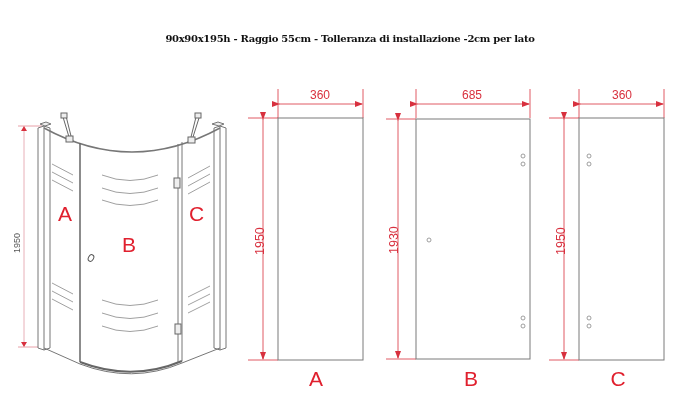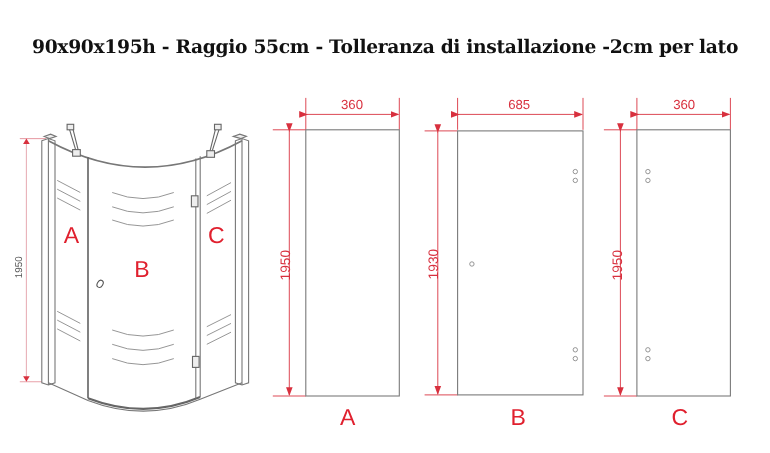--- a/index.html
+++ b/index.html
@@ -1,20 +1,20 @@
 <!DOCTYPE html>
 <html><head>
 <meta charset="utf-8">
 <style>
   html, body { margin: 0; padding: 0; background: #ffffff; }
   body { width: 700px; height: 412px; position: relative; overflow: hidden; }
   .title {
     position: absolute; left: 0; top: 33px; width: 700px; text-align: center;
     font-family: "DejaVu Serif", "Liberation Serif", serif; font-weight: bold;
-    font-size: 17px; color: #111; letter-spacing: -0.3px;
+    font-size: 10px; color: #111; letter-spacing: -0.3px;
   }
   svg { position: absolute; left: 0; top: 0; }
   .dim { font-family: "Liberation Sans", "DejaVu Sans", sans-serif; font-size: 12px; fill: #d8303e; }
   .dimlg { font-family: "Liberation Sans", "DejaVu Sans", sans-serif; font-size: 12.5px; fill: #d8303e; }
   .lbl { font-family: "Liberation Sans", "DejaVu Sans", sans-serif; font-size: 21px; fill: #e0202e; }
   .smalldim { font-family: "Liberation Sans", "DejaVu Sans", sans-serif; font-size: 9px; fill: #555; }
 </style>
 </head>
 <body>
 

